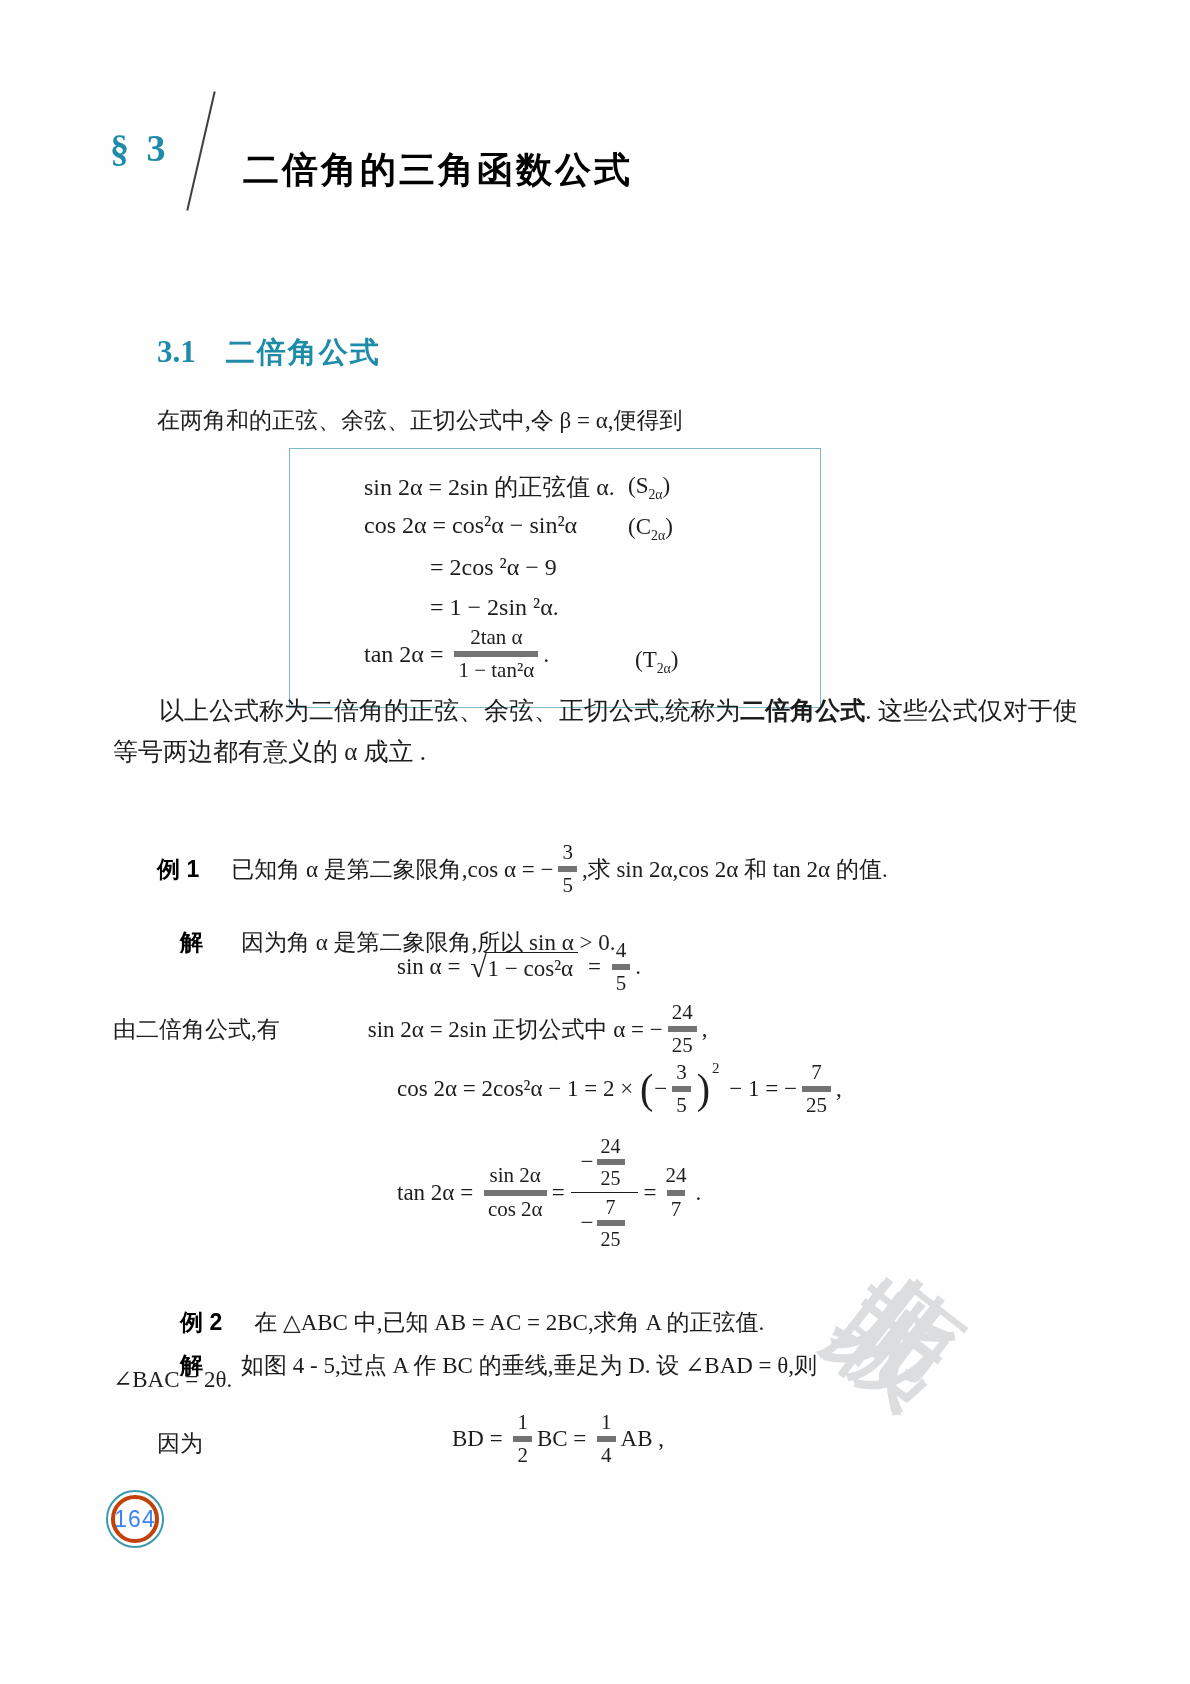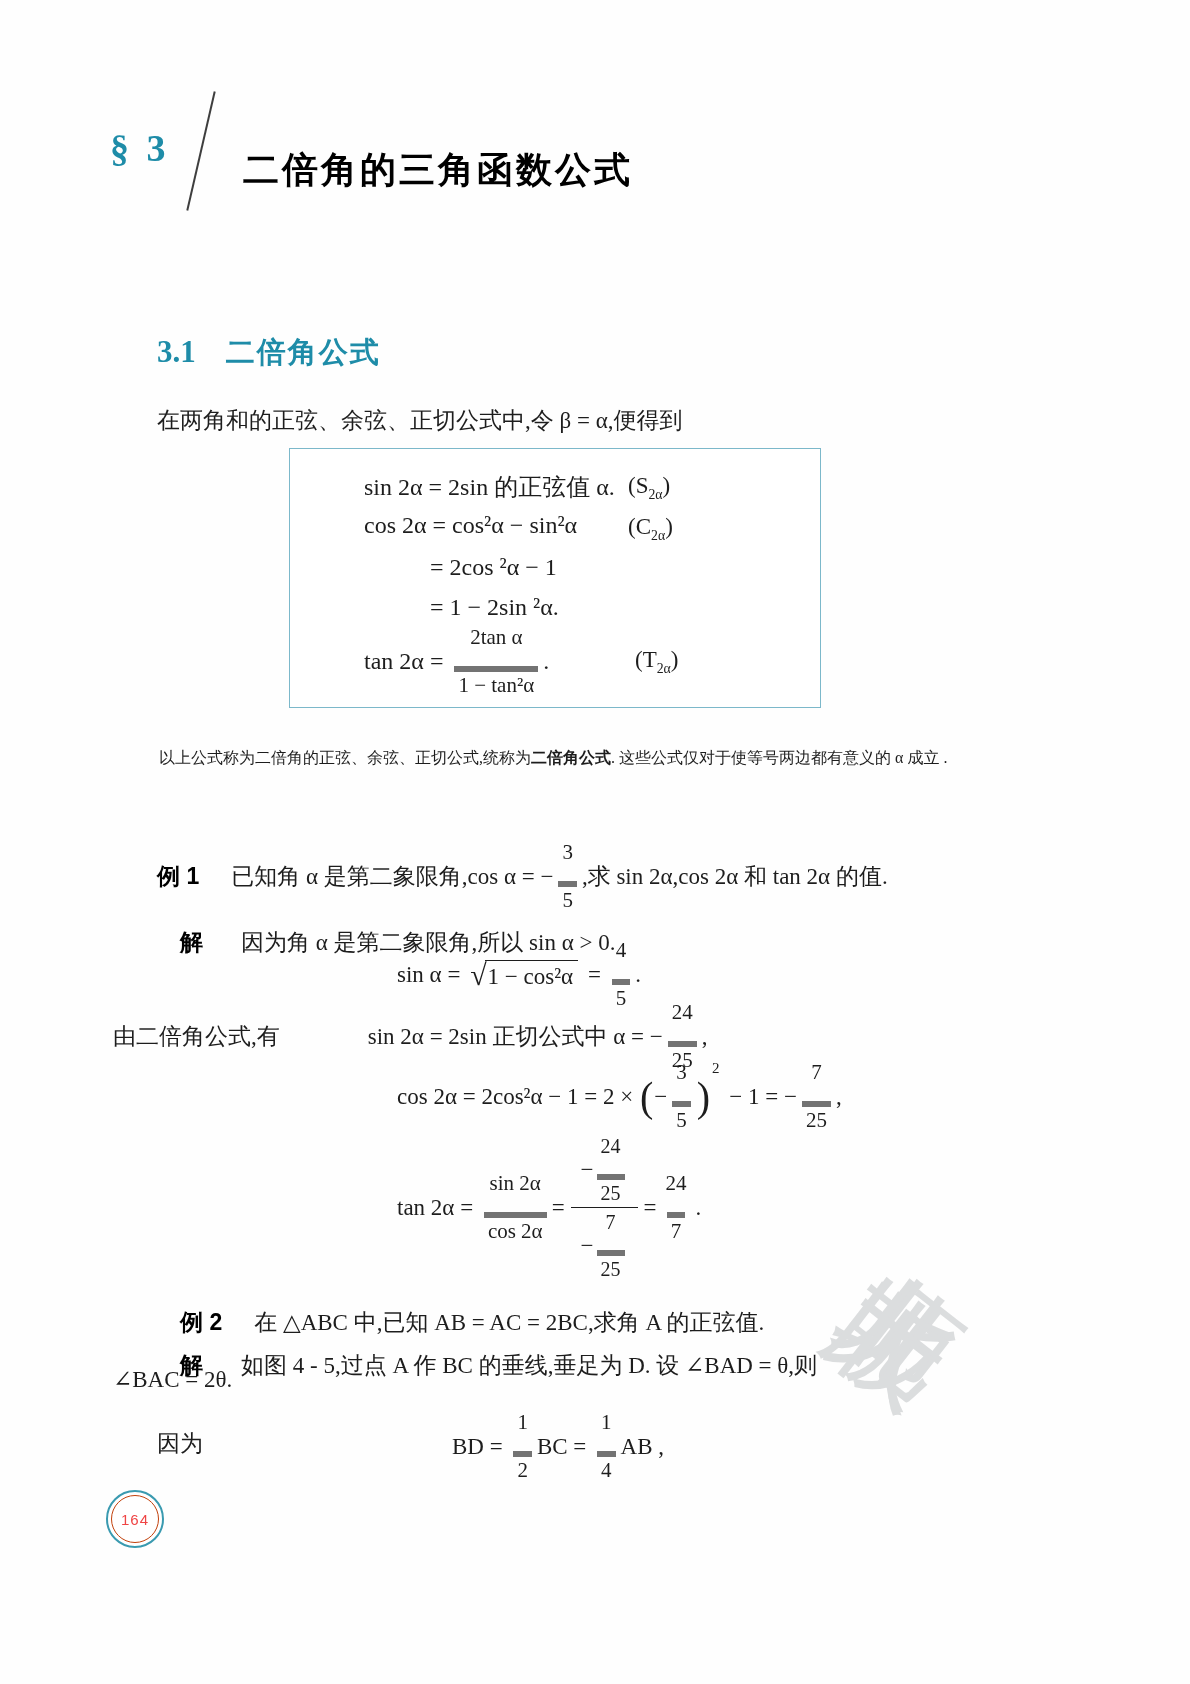--- a/index.html
+++ b/index.html
@@ -31,47 +31,47 @@
   .l5 { left:74px; top:176px; display:flex; align-items:center; }
   .t5 { left:345px; top:198px; }
 
   
   .al { position:absolute; font-size:23px; white-space:pre; }
   .af { position:absolute; display:flex; align-items:center; font-size:23px; }
   .af .t { white-space:pre; }
 
   
   .frac { display:inline-flex; flex-direction:column; align-items:center; text-align:center; margin:0 5px;
-          font-size:21px; line-height:1.2; vertical-align:middle;gap:15px; }
+          font-size:21px; line-height:1.2; vertical-align:middle; }
   .frac .num { display:block; padding:0 4px 1px; }
   .frac .den { display:block; padding:1px 4px 0; border-top:6px solid #737373; }
   .frac.in { font-size:20px; margin:0 3px; }
   .bfrac { display:inline-flex; flex-direction:column; align-items:center; margin:0 6px; }
   .bfrac > .bnum, .bfrac > .bden { display:flex; align-items:center; justify-content:center; padding:2px 10px; }
   .bfrac > .bden { border-top:1px solid #1d1d1d; }
 
   
   .sqrt { display:inline-flex; align-items:flex-start; margin:0 4px; }
   .sqrt .rad { font-size:30px; line-height:1; margin-right:-2px; }
   .sqrt .over { border-top:1px solid #1d1d1d; padding:3px 5px 0 3px; font-size:23px; white-space:pre; }
 
   
   .bp { font-size:40px; font-weight:400; transform:scaleY(1.08); margin:0 1px; line-height:1; }
   .psup { font-size:15px; align-self:flex-start; margin:0 4px 0 1px; }
 
-  .para2 { position:absolute; left:113px; top:737px; width:968px; font-size:16px; line-height:41px; text-indent:46px; }
+  .para2 { position:absolute; left:113px; top:690px; width:968px; font-size:25px; line-height:41px; text-indent:46px; }
   .bold-cn { font-weight:bold; font-family:"Liberation Sans","DejaVu Sans",sans-serif; }
 
   .exlabel { color:#000000; font-weight:bold; font-family:"Liberation Sans","DejaVu Sans",sans-serif; white-space:pre; }
   .mr32 { margin-right:32px; } .mr38 { margin-right:38px; } .mr88 { margin-right:88px; }
 
   
   .badge { position:absolute; left:106px; top:1490px; width:58px; height:58px; border:2px solid #3a9ab0; border-radius:50%; background:#fff; }
-  .badge-inner { position:absolute; inset:3px; border:1px solid #c2410c; border-radius:50%; display:flex; align-items:center; justify-content:center;
-                 font-size:15px; font-family:"Liberation Sans","DejaVu Sans",sans-serif; color:#ef4444; letter-spacing:1px; }
+  .badge-inner { position:absolute; inset:3px; border:4px solid #c2410c; border-radius:50%; display:flex; align-items:center; justify-content:center;
+                 font-size:23px; font-family:"Liberation Sans","DejaVu Sans",sans-serif; color:#3b82f6; letter-spacing:1px; }
 
   
   .watermark { position:absolute; left:905px; top:1215px; writing-mode:vertical-rl; font-size:112px;
                font-family:"Liberation Sans","DejaVu Sans",sans-serif; color:#c0c3c5; opacity:.55;
                transform:rotate(38deg); letter-spacing:8px; pointer-events:none; }
 </style>
 </head>
 <body>
 
 <div class="page">
@@ -87,21 +87,21 @@
 
   <p class="intro">在两角和的正弦、余弦、正切公式中,令 β = α,便得到</p>
 
   <div class="fbox">
     <div class="fl l1">sin 2α = 2sin 的正弦值 α.</div>
     <div class="ftag t1"><span>(S</span><sub>2α</sub><span>)</span></div>
 
     <div class="fl l2">cos 2α = cos²α − sin²α</div>
     <div class="ftag t2"><span>(C</span><sub>2α</sub><span>)</span></div>
 
-    <div class="fl l3">= 2cos ²α − 1</div>
+    <div class="fl l3">= 2cos ²α − 9</div>
     <div class="fl l4">= 1 − 2sin ²α.</div>
 
     <div class="fl l5">
       <span class="t">tan 2α = </span>
       <span class="frac"><span class="num">2tan α</span><span class="den">1 − tan²α</span></span>
       <span class="t">.</span>
     </div>
     <div class="ftag t5"><span>(T</span><sub>2α</sub><span>)</span></div>
   </div>
 

